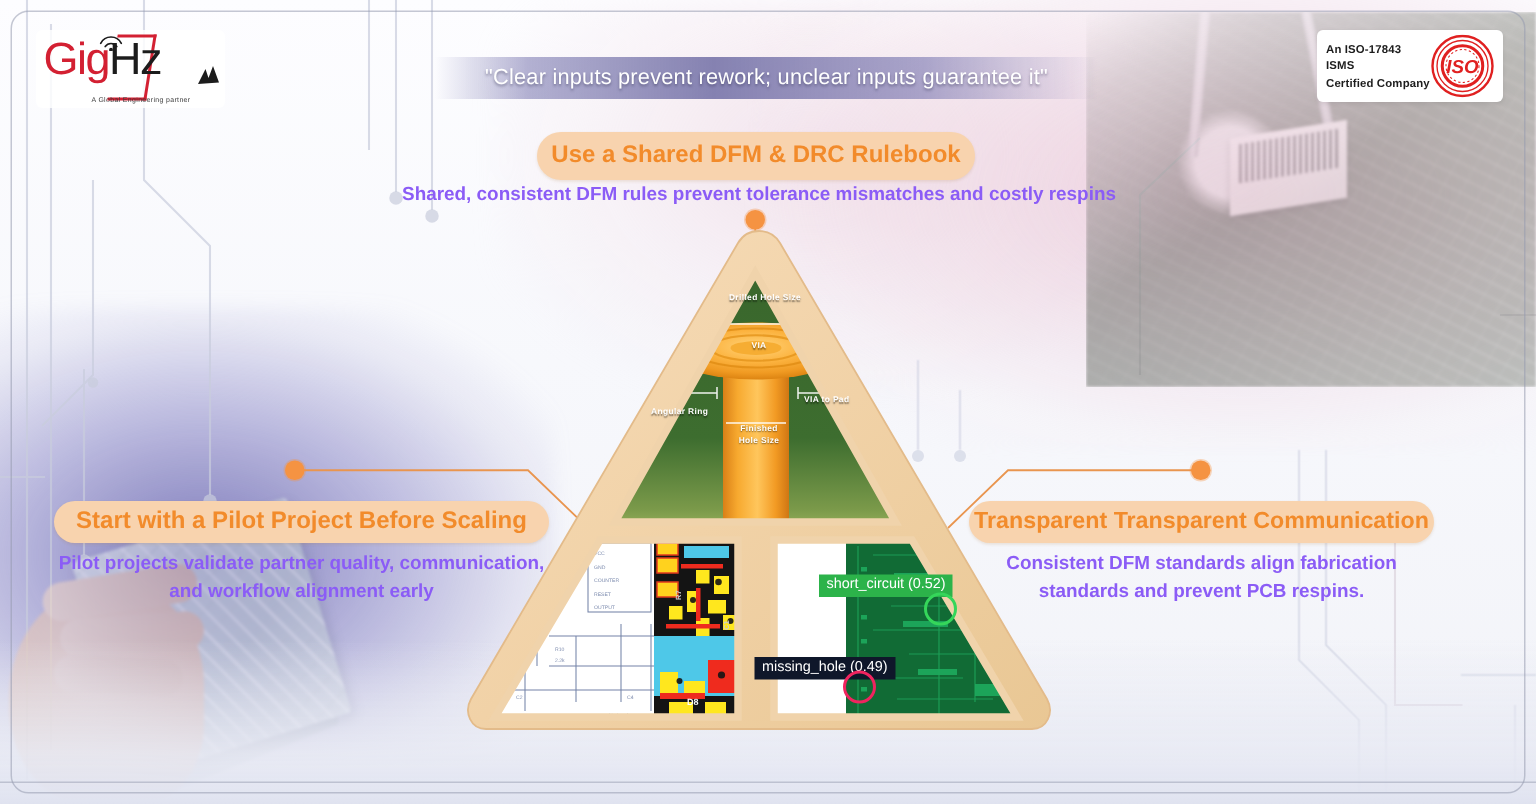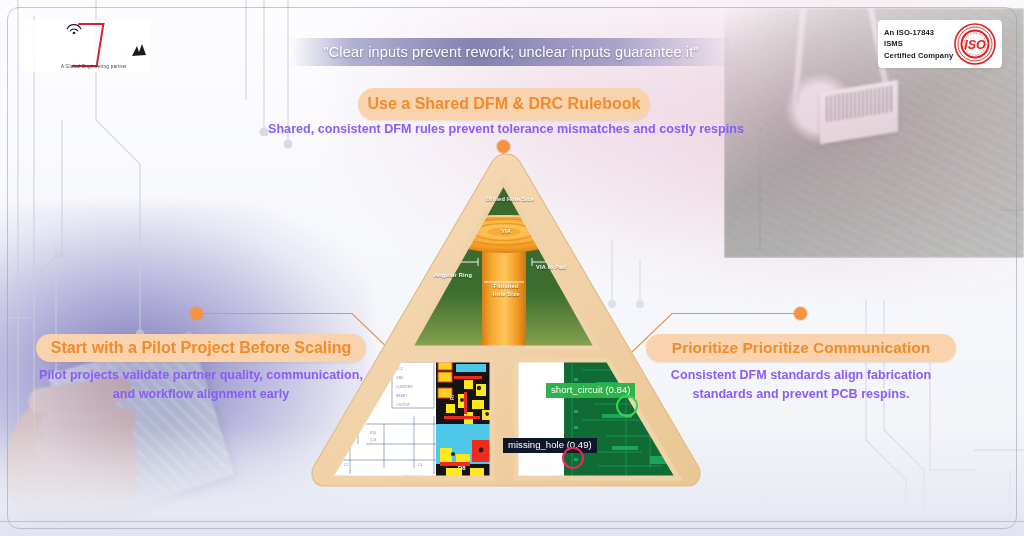--- a/index.html
+++ b/index.html
@@ -302,20 +302,23 @@
   <div class="logo-card">
     <div class="logo-wrap">
       <div class="logo-bracket"></div>
       <svg class="logo-wifi" viewBox="0 0 20 14">
         <g fill="none" stroke="#1c1c1c" stroke-width="1.3" stroke-linecap="round">
           <path d="M2 8 A9 9 0 0 1 18 8"></path>
           <path d="M5.5 10.5 A5.5 5.5 0 0 1 14.5 10.5"></path>
         </g>
         <circle cx="10" cy="13" r="1.5" fill="#1c1c1c"></circle>
       </svg>
+      <div class="logo-text">
+        <span class="logo-gig">Gig</span><span class="logo-hz">Hz</span>
+      </div>
       <svg class="logo-spark" viewBox="0 0 16 14">
         <path d="M1 13 L6 3 L8 9 L11 1 L15 12 Z" fill="#1c1c1c"></path>
       </svg>
       <div class="logo-tag">A Global Engineering partner</div>
     </div>
   </div>
 
   <div class="iso-card">
     <div class="iso-text">
       <div>An ISO-17843 ISMS</div>
@@ -523,27 +526,27 @@
     </svg>
   </div>
 
   <div class="via-label lbl-drill">Drilled Hole Size</div>
   <div class="via-label lbl-via">VIA</div>
   <div class="via-label lbl-ring">Angular Ring</div>
   <div class="via-label lbl-viapad">VIA to Pad</div>
   <div class="via-label lbl-finish" style="white-space:pre-line">Finished
 Hole Size</div>
 
-  <div class="tag tag-short">short_circuit (0.84)</div>
+  <div class="tag tag-short">short_circuit (0.52)</div>
   <div class="ring ring-green"></div>
   <div class="tag tag-missing">missing_hole (0.49)</div>
   <div class="ring ring-pink"></div>
 
   <div class="pill pill-top">Use a Shared DFM &amp; DRC Rulebook</div>
   <div class="sub sub-top">Shared, consistent DFM rules prevent tolerance mismatches and costly respins</div>
 
   <div class="pill pill-left">Start with a Pilot Project Before Scaling</div>
   <div class="sub sub-left">Pilot projects validate partner quality, communication, and workflow alignment early</div>
 
-  <div class="pill pill-right">Prioritize Prioritize Communication</div>
+  <div class="pill pill-right">Transparent Transparent Communication</div>
   <div class="sub sub-right">Consistent DFM standards align fabrication standards and prevent PCB respins.</div>
 
 </div>
 
 </body></html>

